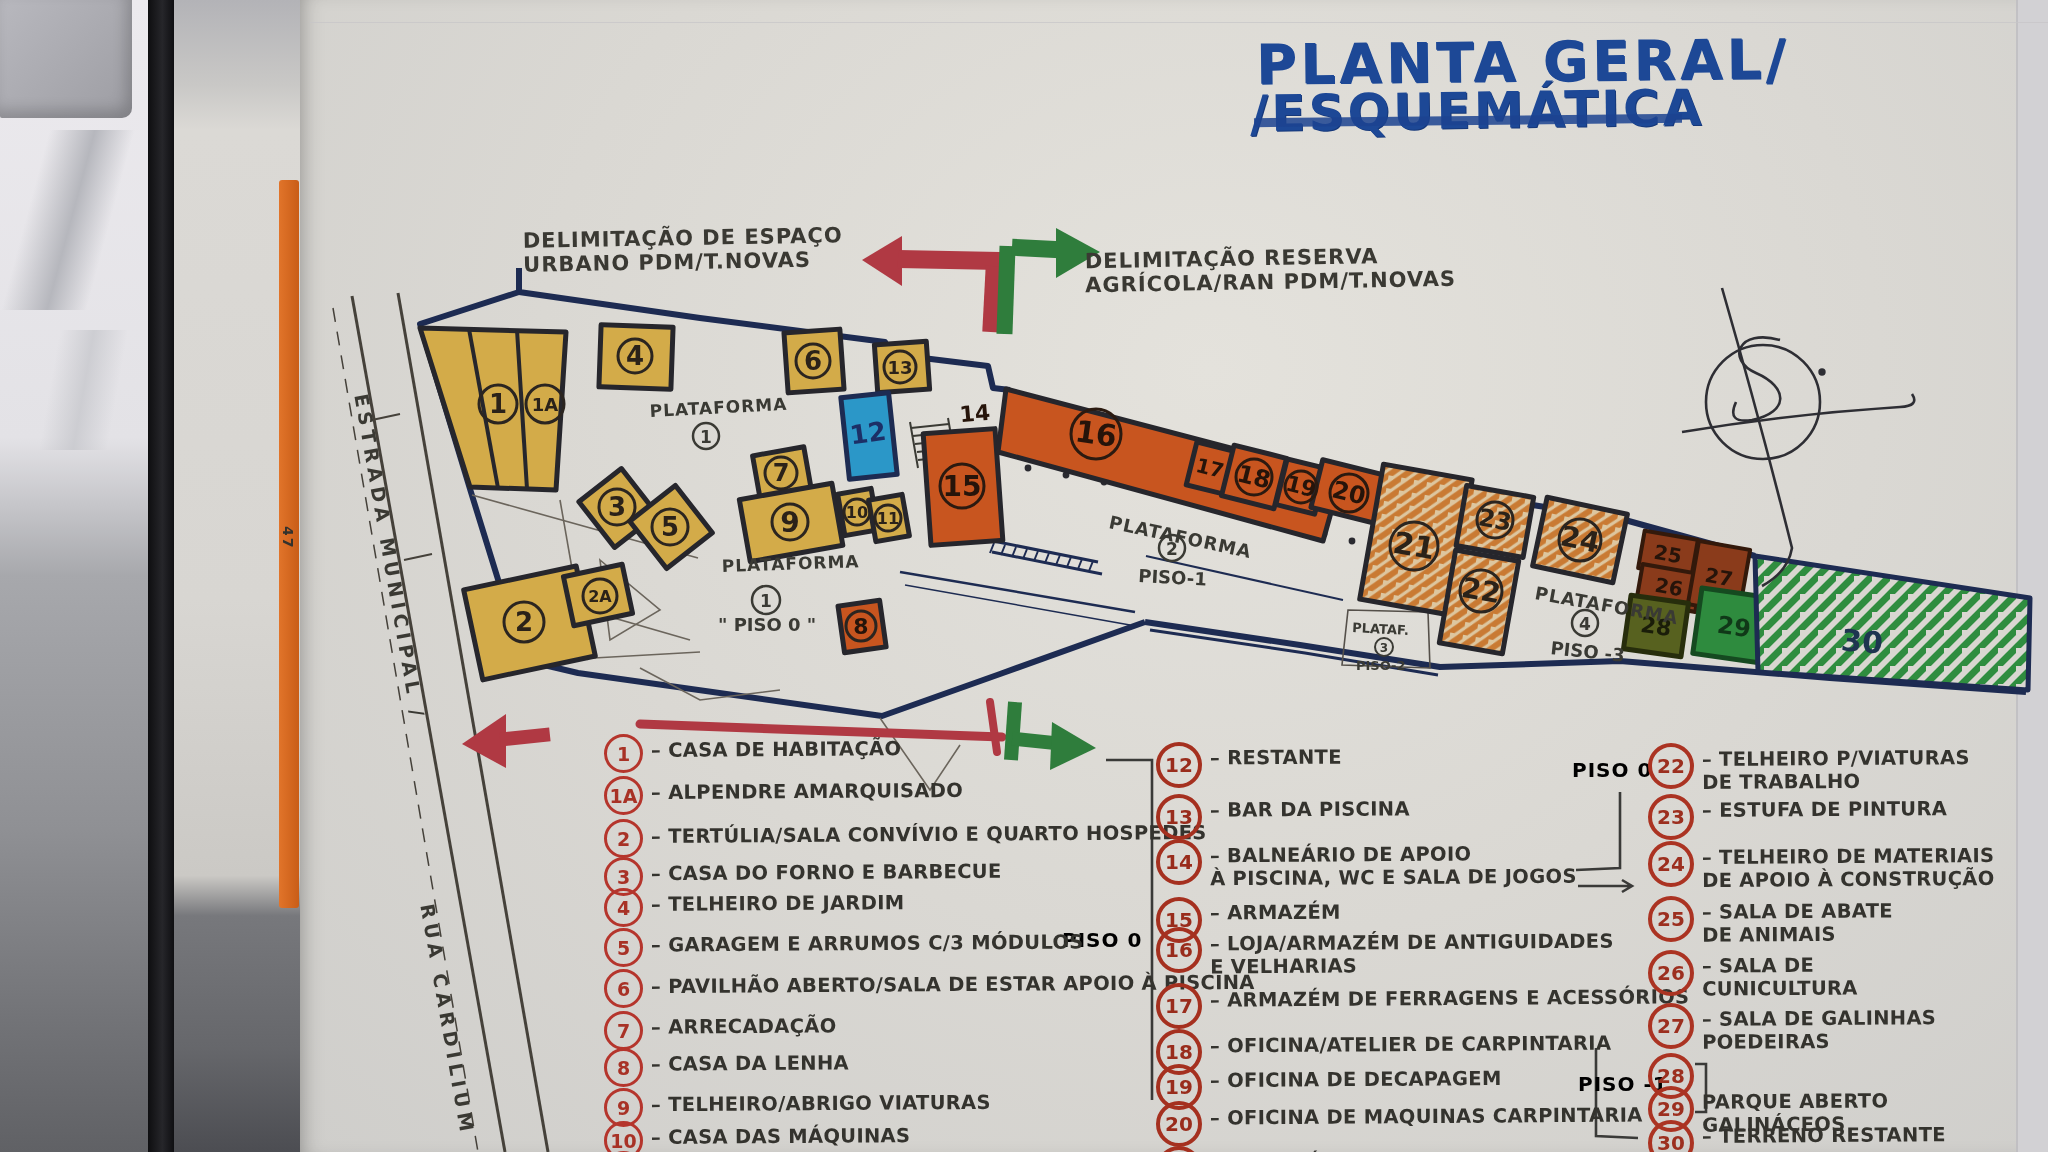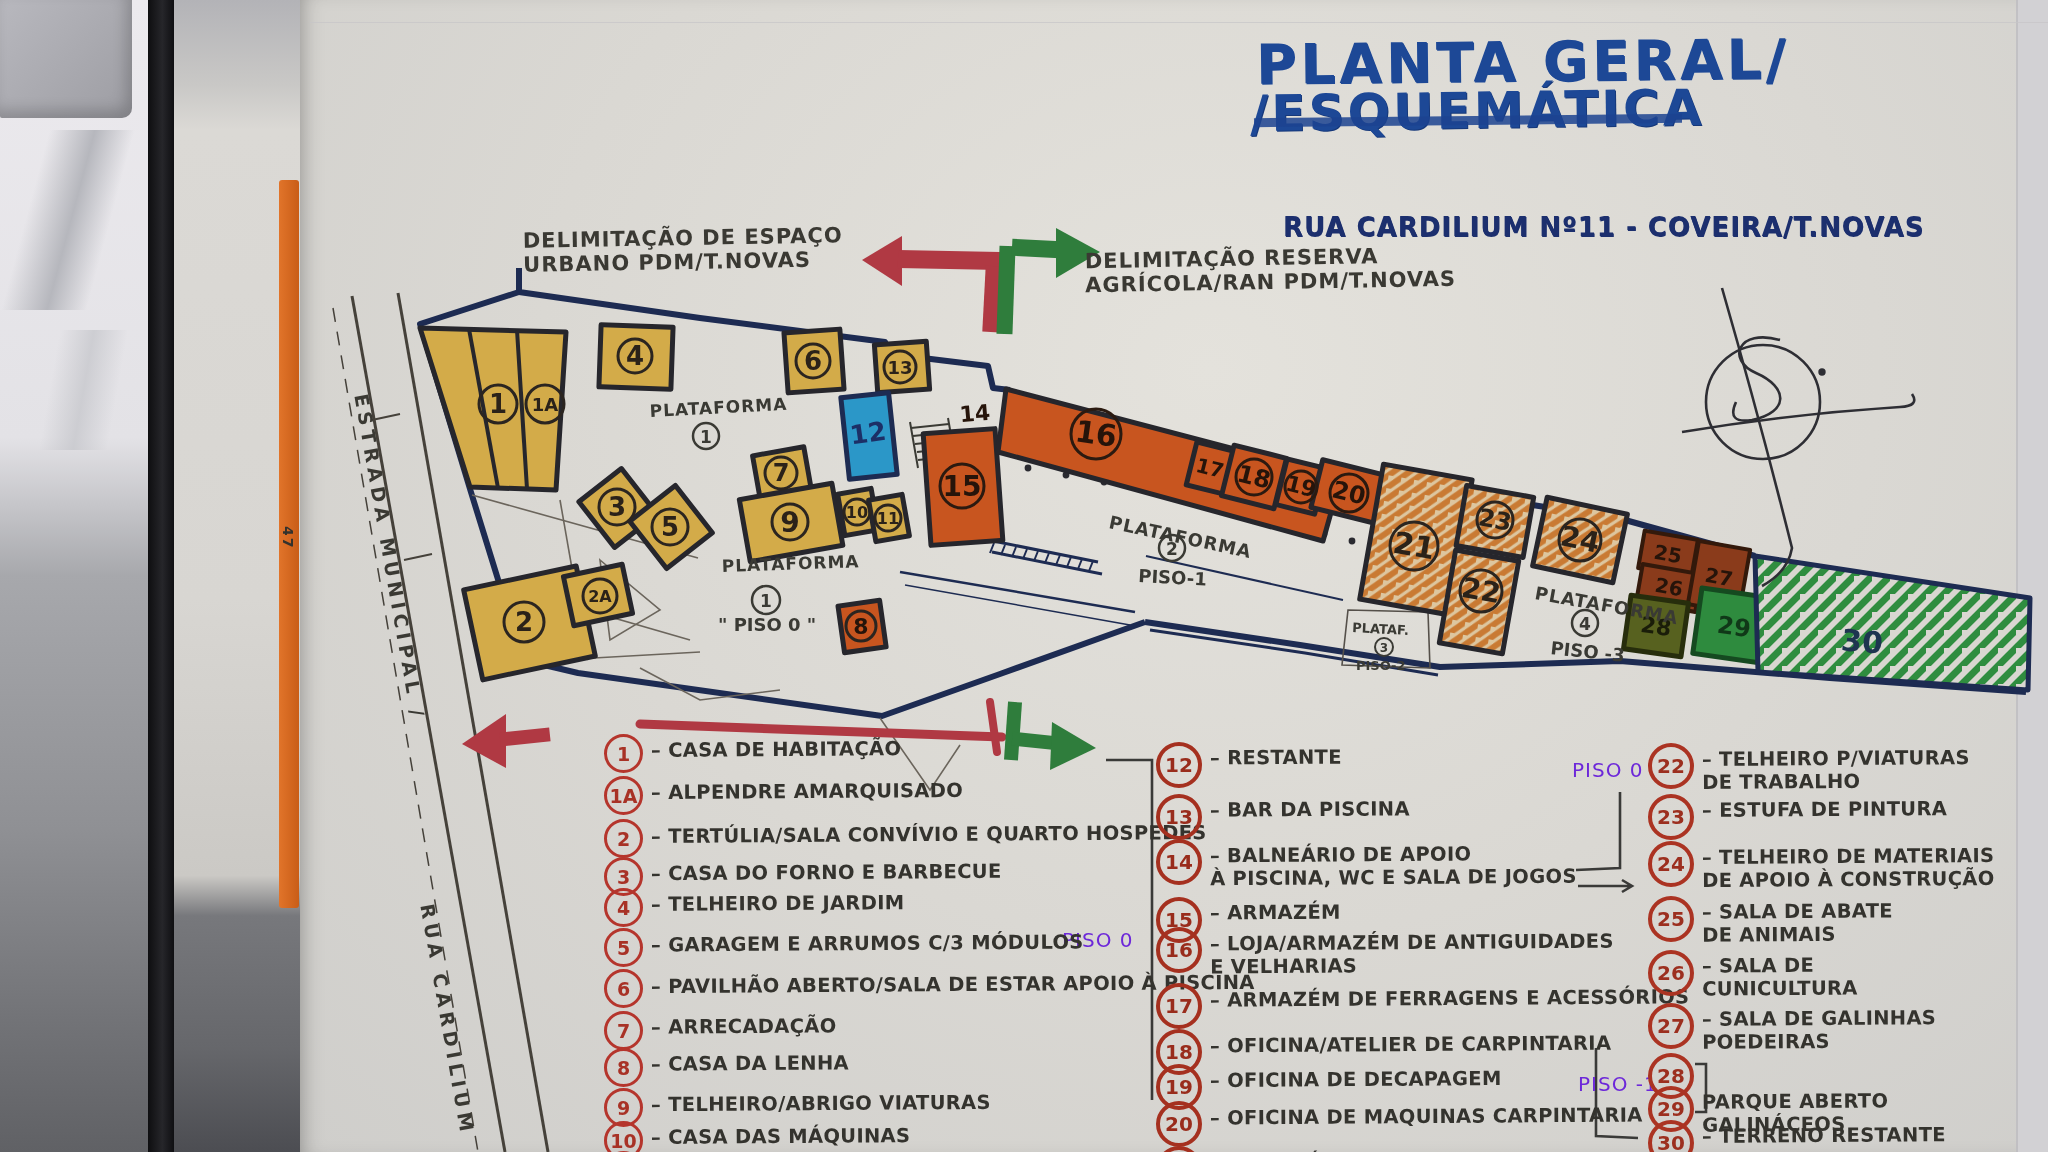--- a/index.html
+++ b/index.html
@@ -43,21 +43,21 @@
     transform-origin:0 0;transform:rotate(80deg);white-space:nowrap;}
   
   .legend-row{position:absolute;display:flex;align-items:flex-start;gap:8px;}
   .lg-circle{flex:0 0 auto;display:flex;align-items:center;justify-content:center;
     border-radius:50%;font-weight:bold;background:transparent;}
   .c1{width:33px;height:33px;border:3.5px solid #b5352c;color:#a83226;font-size:19px;}
   .c2{width:38px;height:38px;border:4px solid #a5301f;color:#992c1c;font-size:20px;}
   .c3{width:38px;height:38px;border:4px solid #ab3322;color:#9c2f1f;font-size:20px;}
   .lg-label{font-weight:bold;font-size:19.5px;color:#34332e;white-space:pre-line;line-height:1.18;
     letter-spacing:.3px;padding-top:4px;transform:rotate(-.4deg);}
-  .piso-tag{position:absolute;font-weight:normal;font-size:20px;color:#6d28d9;letter-spacing:1px;}
+  .piso-tag{position:absolute;font-weight:bold;font-size:20px;color:#000000;letter-spacing:1px;}
 </style>
 </head>
 <body>
 
 <div id="stage">
 
   <div class="marble"></div>
   <div class="vein"></div>
   <div class="vein2"></div>
   <div class="gray-object"></div>
@@ -310,21 +310,20 @@
       <path d="M1620,792 L1620,868 L1576,870"></path>
       <path d="M1578,886 L1630,886 M1622,880 L1632,886 L1622,892"></path>
       <path d="M1596,1048 L1596,1136 L1638,1138"></path>
       <path d="M1695,1064 L1706,1064 L1706,1112 L1695,1112"></path>
     </g>
   </svg>
 
   <div class="hand title-big" style="left:1256px;top:30px;">PLANTA GERAL/</div>
   <div class="hand title-big2" style="left:1250px;top:82px;">/ESQUEMÁTICA</div>
   <div class="title-strike"></div>
-  <div class="hand title-sub" style="left:1283px;top:212px;">RUA CARDILIUM Nº11 - COVEIRA/T.NOVAS</div>
 
   <div class="hand annot" style="left:523px;top:226px;">DELIMITAÇÃO DE ESPAÇO
 URBANO PDM/T.NOVAS</div>
   <div class="hand annot" style="left:1085px;top:246px;">DELIMITAÇÃO RESERVA
 AGRÍCOLA/RAN PDM/T.NOVAS</div>
   <div class="road-label" style="left:372px;top:392px;">ESTRADA MUNICIPAL /</div>
   <div class="road-label" style="left:438px;top:902px;">RUA CARDILIUM</div>
 
   <div class="piso-tag" style="left:1062px;top:928px;">PISO 0</div>
   <div class="piso-tag" style="left:1572px;top:758px;">PISO 0</div>

